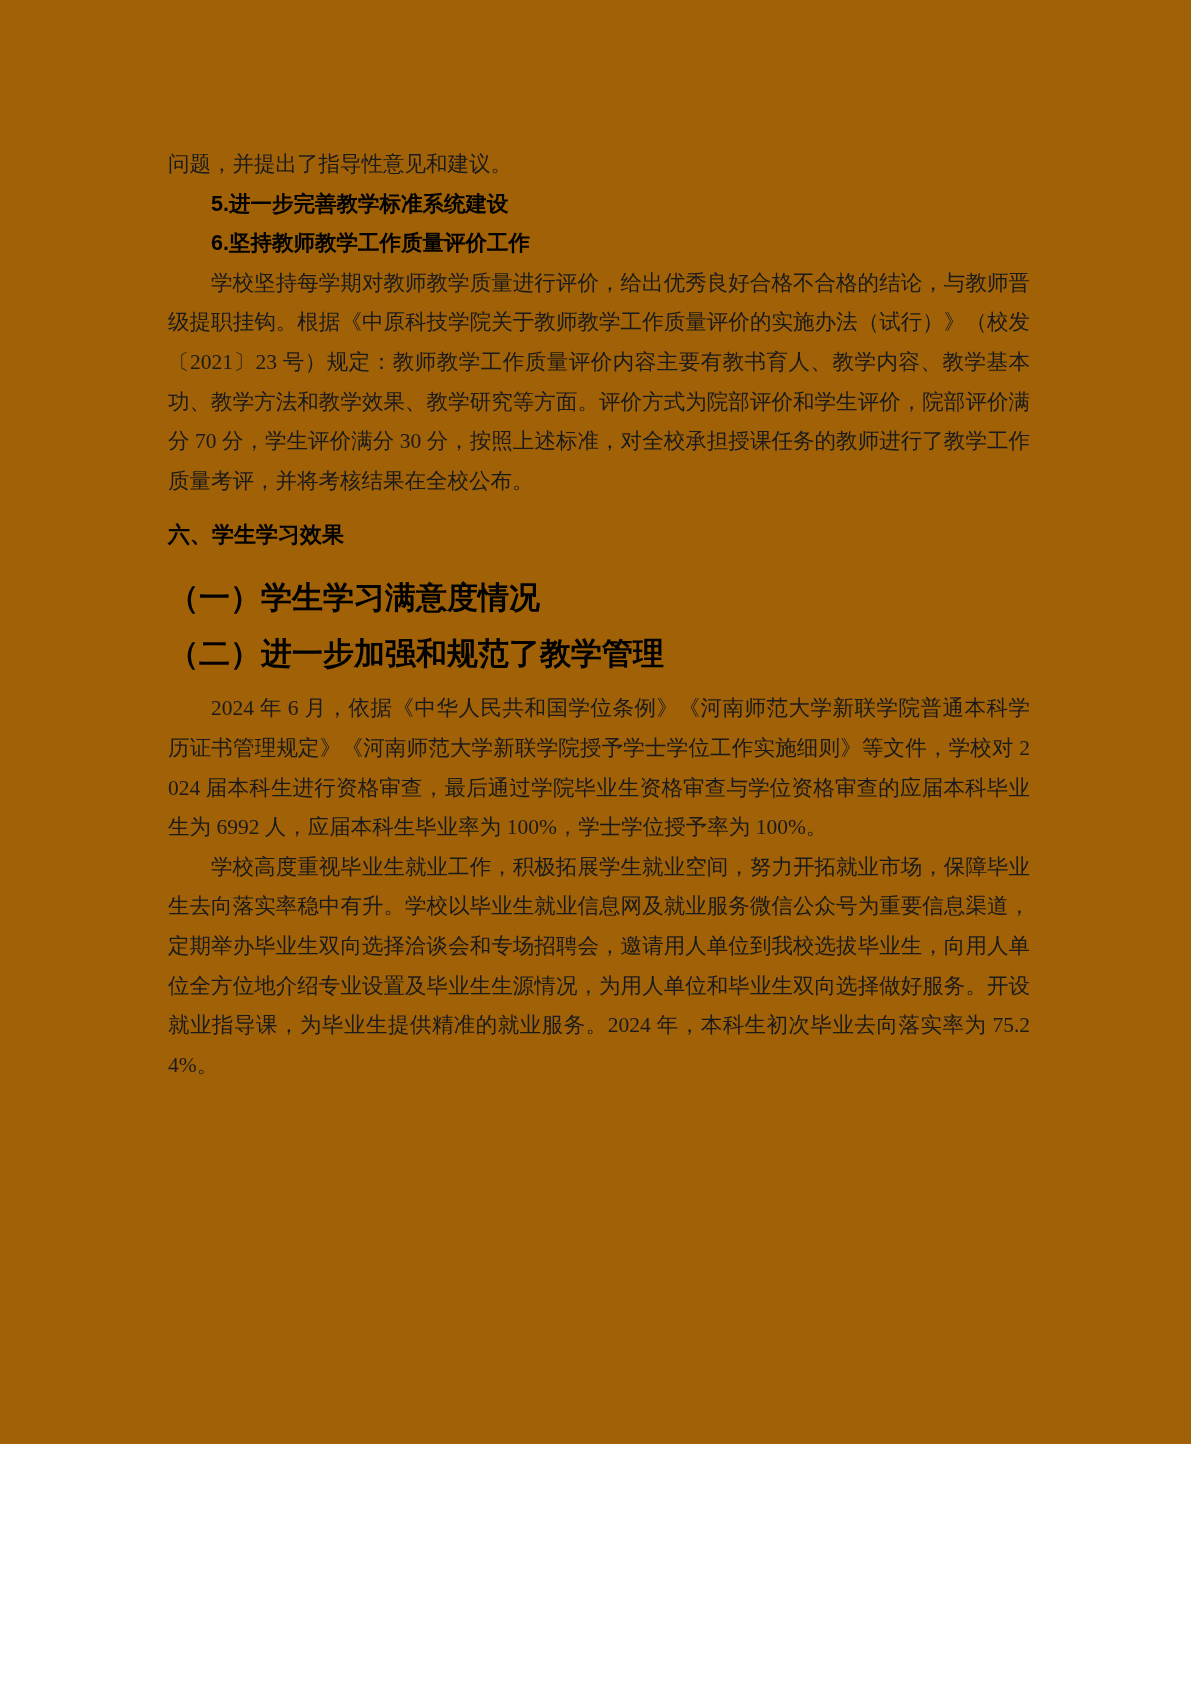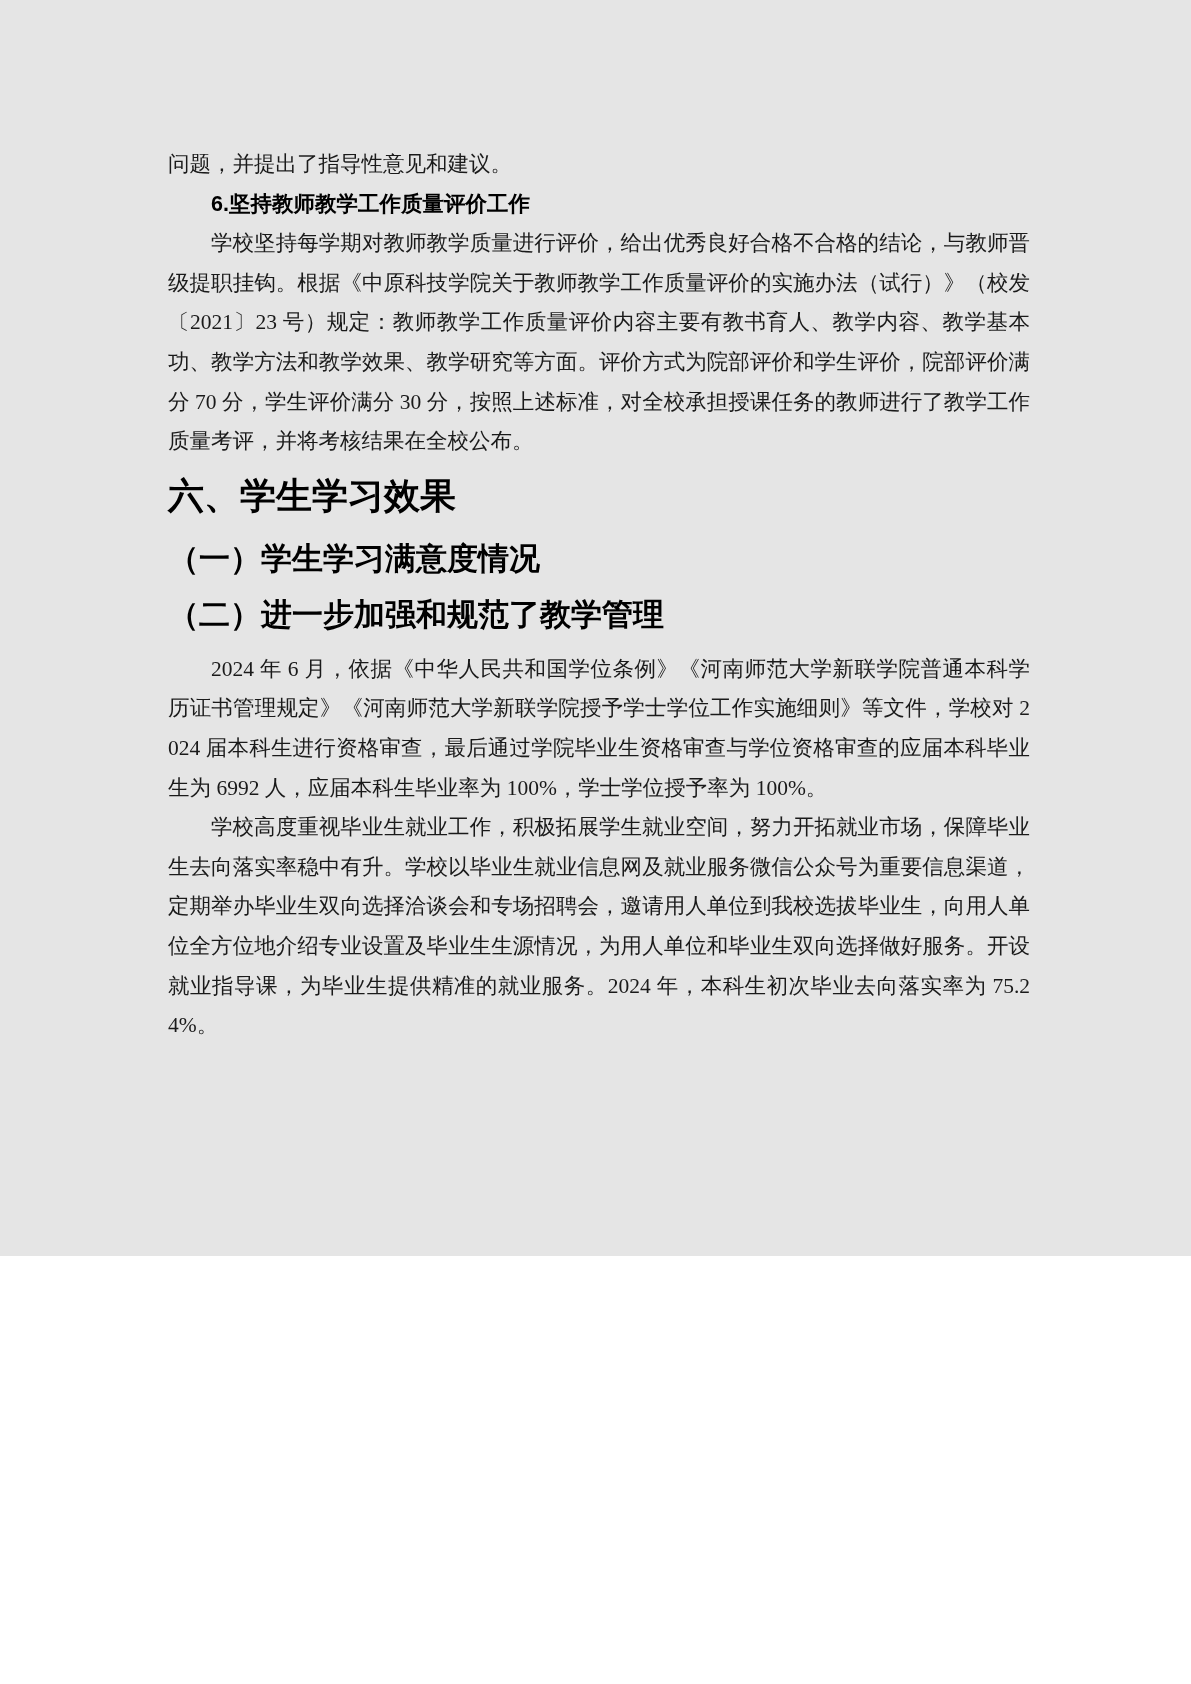--- a/index.html
+++ b/index.html
@@ -3,22 +3,22 @@
 <meta charset="utf-8">
 <style>
   html, body {
     margin: 0;
     padding: 0;
     background: #ffffff;
   }
   .page {
     position: relative;
     width: 1191px;
-    height: 1256px;
-    background: #e5e5e5;
+    height: 1444px;
+    background: #a16207;
     overflow: hidden;
     font-family: "Liberation Serif", "DejaVu Serif", serif;
     color: #1a1a1a;
   }
   .content {
     position: absolute;
     left: 168px;
     top: 145px;
     width: 862px;
   }
@@ -41,21 +41,21 @@
     font-weight: bold;
     font-size: 21.5px;
     line-height: 39.6px;
     text-indent: 2em;
     color: #000000;
   }
   h1.chapter {
     margin: 12px 0 20px 0;
     font-family: Liberation Serif, serif;
     font-weight: bold;
-    font-size: 36px;
+    font-size: 22px;
     line-height: 44px;
     color: #000000;
   }
   h2.sub {
     margin: 8px 0 14px 0;
     font-family: "Liberation Sans", "DejaVu Sans", sans-serif;
     font-weight: bold;
     font-size: 31px;
     line-height: 42px;
     color: #000000;
@@ -73,20 +73,21 @@
   }
 </style>
 </head>
 <body>
 
 <div class="page">
   <div class="content">
 
     <p class="body noindent">问题，并提出了指导性意见和建议。</p>
 
+    <p class="hnum">5.进一步完善教学标准系统建设</p>
 
 
     <p class="hnum">6.坚持教师教学工作质量评价工作</p>
 
     <p class="body">学校坚持每学期对教师教学质量进行评价，给出优秀良好合格不合格的结论，与教师晋级提职挂钩。根据《中原科技学院关于教师教学工作质量评价的实施办法（试行）》（校发〔2021〕23 号）规定：教师教学工作质量评价内容主要有教书育人、教学内容、教学基本功、教学方法和教学效果、教学研究等方面。评价方式为院部评价和学生评价，院部评价满分 70 分，学生评价满分 30 分，按照上述标准，对全校承担授课任务的教师进行了教学工作质量考评，并将考核结果在全校公布。</p>
 
     <h1 class="chapter">六、学生学习效果</h1>
 
     <h2 class="sub">（一）学生学习满意度情况</h2>
 

